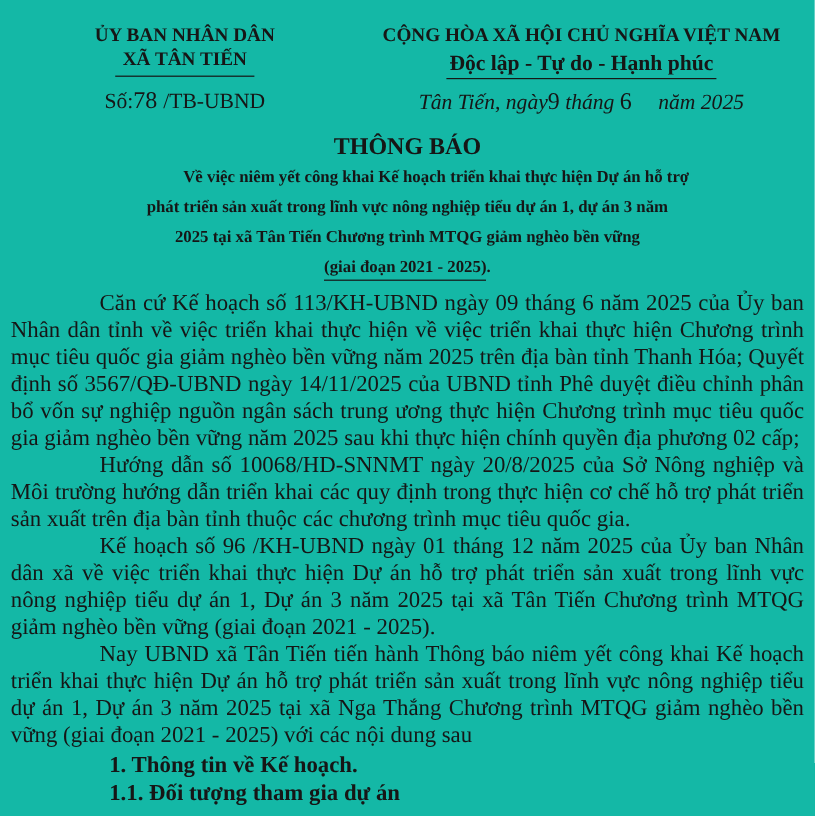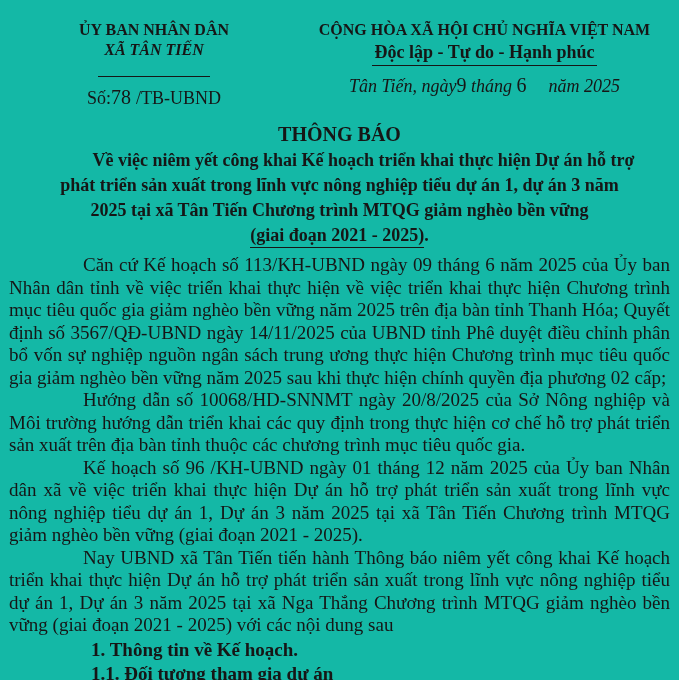--- a/index.html
+++ b/index.html
@@ -20,22 +20,21 @@
   .doc-header { display: flex; align-items: flex-start; }
   .header-left  { width: 290px; text-align: center; }
   .header-right { flex: 1; text-align: center; }
 
   .org-line1 { font-weight: bold; font-size: 16px; line-height: 20px; white-space: nowrap; }
   .org-line2-wrap { line-height: 20px; }
   .org-line2 {
     display: inline-block;
     font-weight: bold; font-size: 16px;
     border-bottom: 1.6px solid #161616;
-    padding: 0 6px 16px 6px;
-    font-style: italic;
+    padding: 0 6px 3px 6px;
   }
   .doc-number { margin-top: 9px; font-size: 18px; white-space: nowrap; }
 
   .national-line1 { font-weight: bold; font-size: 16px; line-height: 20px; white-space: nowrap; }
   .national-line2-wrap { line-height: 22px; margin-top: 1px; }
   .national-line2 {
     display: inline-block;
     font-weight: bold; font-size: 18px;
     border-bottom: 1.6px solid #161616;
     padding: 0 2px 2px 2px;
@@ -50,21 +49,21 @@
   .doc-title {
     margin-top: 13px;
     text-align: center;
     font-weight: bold;
     font-size: 20px;
     line-height: 24px;
   }
   .doc-subtitle {
     text-align: center;
     font-weight: bold;
-    font-size: 18px;
+    font-size: 14px;
     line-height: 25px;
     margin-top: 2px;
   }
   .doc-subtitle .sub-line { display: block; }
   .doc-subtitle .sub-line-first { text-indent: 48px; }
   .underlined-period {
     border-bottom: 1.6px solid #161616;
     padding-bottom: 2px;
   }
 

